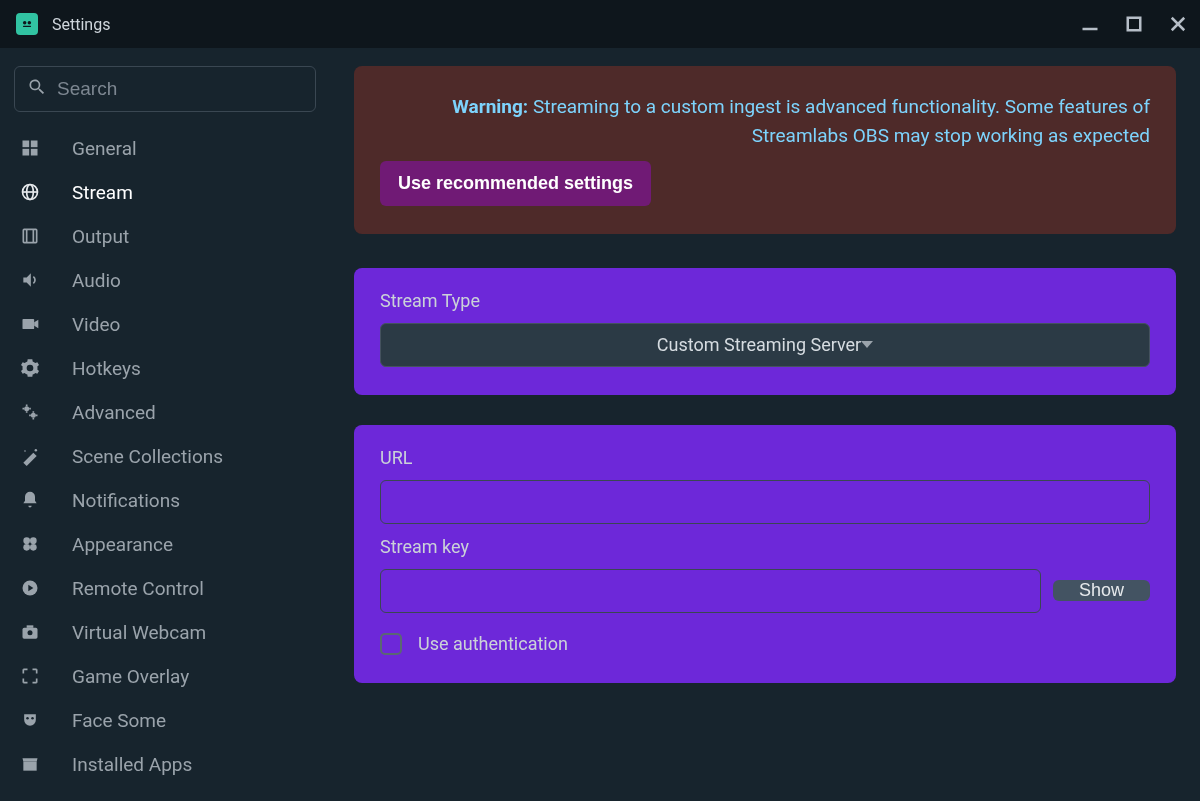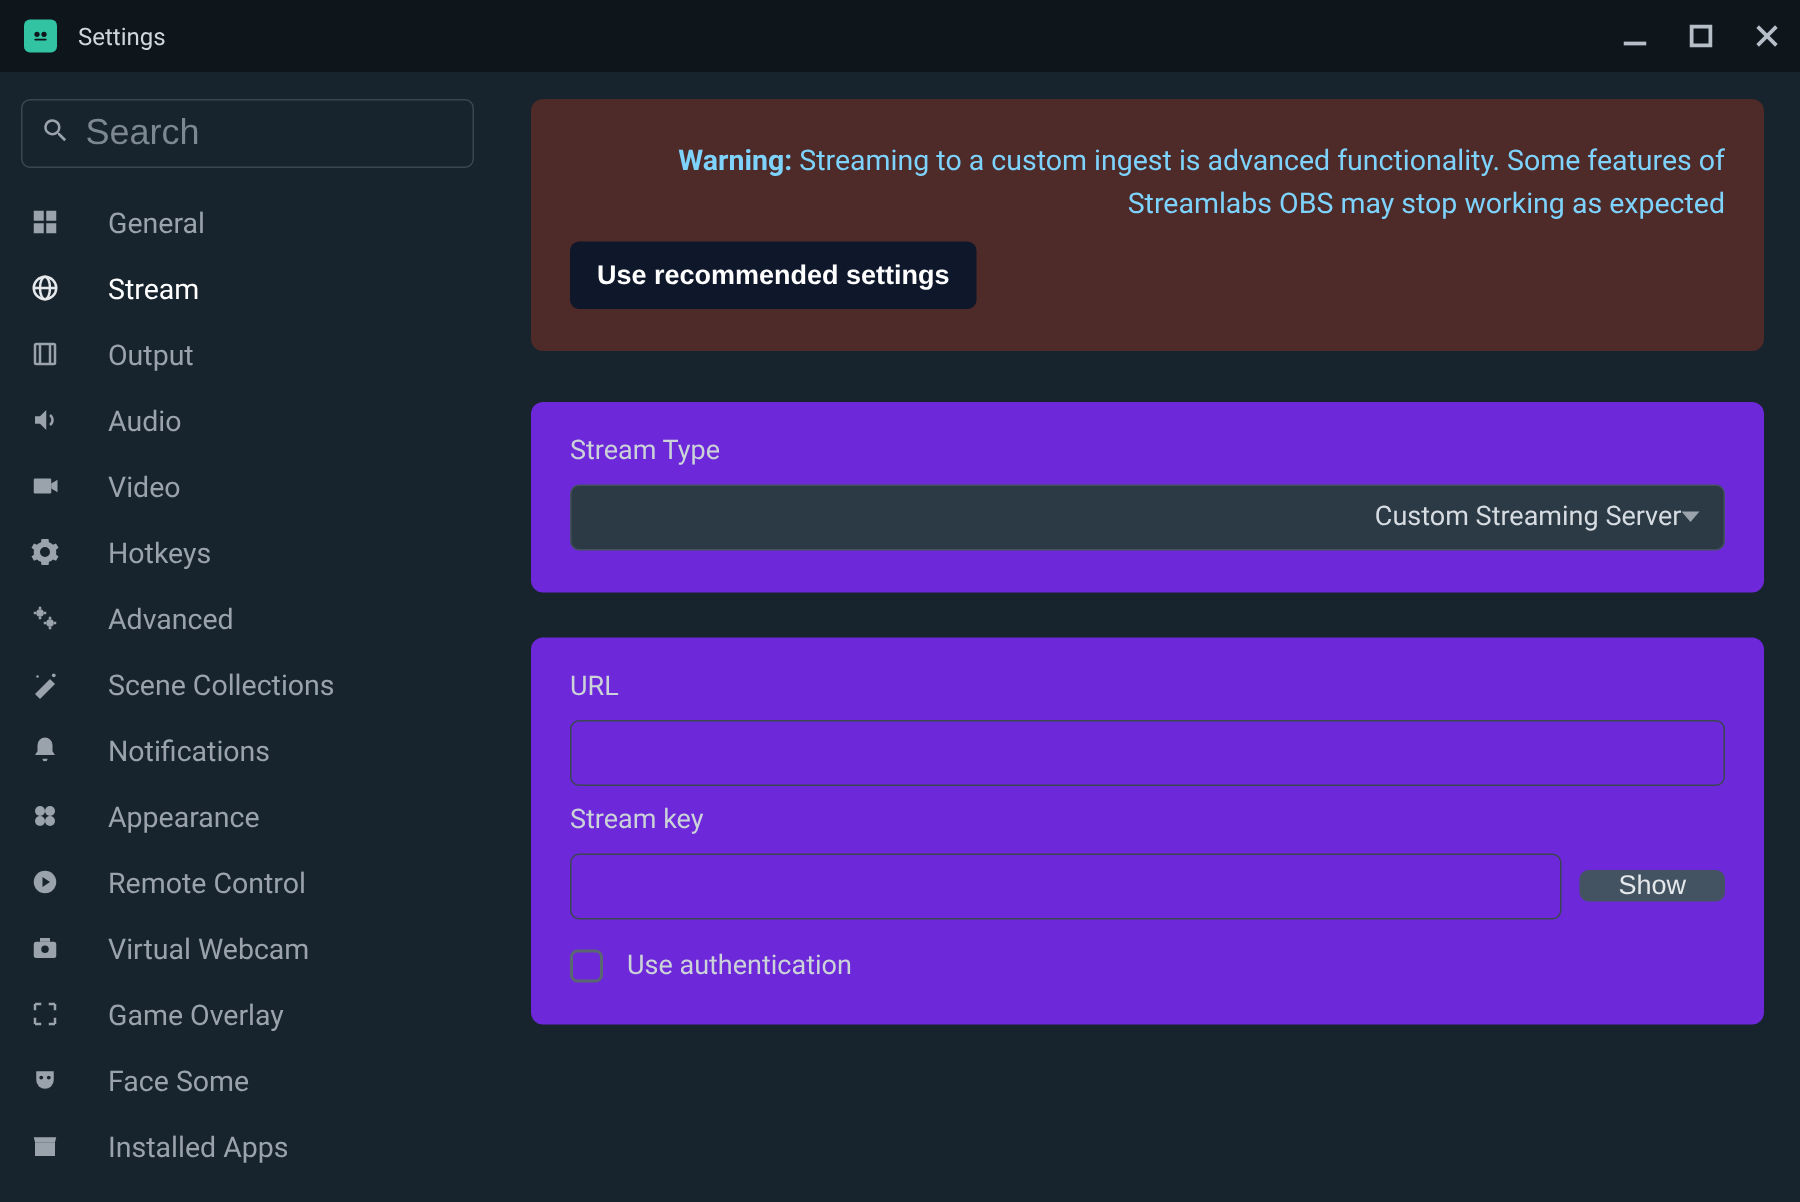--- a/index.html
+++ b/index.html
@@ -53,21 +53,21 @@
     border: 1px solid #3a4752;
     border-radius: 6px;
     height: 46px;
     display: flex; align-items: center;
     padding: 0 12px;
     margin-bottom: 14px;
   }
   .search-wrap svg { width: 20px; height: 20px; fill: #9aa3ab; margin-right: 10px; }
   .search-input {
     background: transparent; border: none; outline: none;
-    color: #b6bec7; font-size: 24px; flex:1;
+    color: #b6bec7; font-size: 19px; flex:1;
   }
   .search-input::placeholder { color: #7d8791; }
 
   
   .nav { display:flex; flex-direction: column; }
   .nav-item {
     display: flex; align-items: center;
     height: 44px;
     padding-left: 4px;
     color: #9aa3ab;
@@ -89,21 +89,21 @@
   }
   .warning-text {
     color: #7dd3fc;
     font-size: 19px;
     line-height: 1.55;
     margin-bottom: 10px;
     text-align: right;
   }
   .warning-text strong { font-weight: 700; }
   .recommended-btn {
-    background: #0f172a;
+    background: #701a75;
     color: #ffffff;
     border: none;
     border-radius: 6px;
     padding: 12px 18px;
     font-size: 18px;
     font-weight: 600;
     cursor: pointer;
   }
 
   
@@ -117,21 +117,21 @@
     color: #cbd2d8;
     font-size: 18px;
     margin-bottom: 12px;
     display:block;
   }
   .select {
     border: 1px solid #44525e;
     background: #2b3a45;
     border-radius: 6px;
     height: 44px;
-    display:flex; align-items:center; justify-content: flex-end;
+    display:flex; align-items:center; justify-content: center;
     padding: 0 16px;
     color: #d6dce1;
     font-size: 18px;
     cursor: pointer;
   }
   .select .caret { width: 0; height: 0; border-left: 6px solid transparent; border-right: 6px solid transparent; border-top: 7px solid #9aa3ab; }
 
   .input {
     border: 1px solid #3a4752;
     background: transparent;

